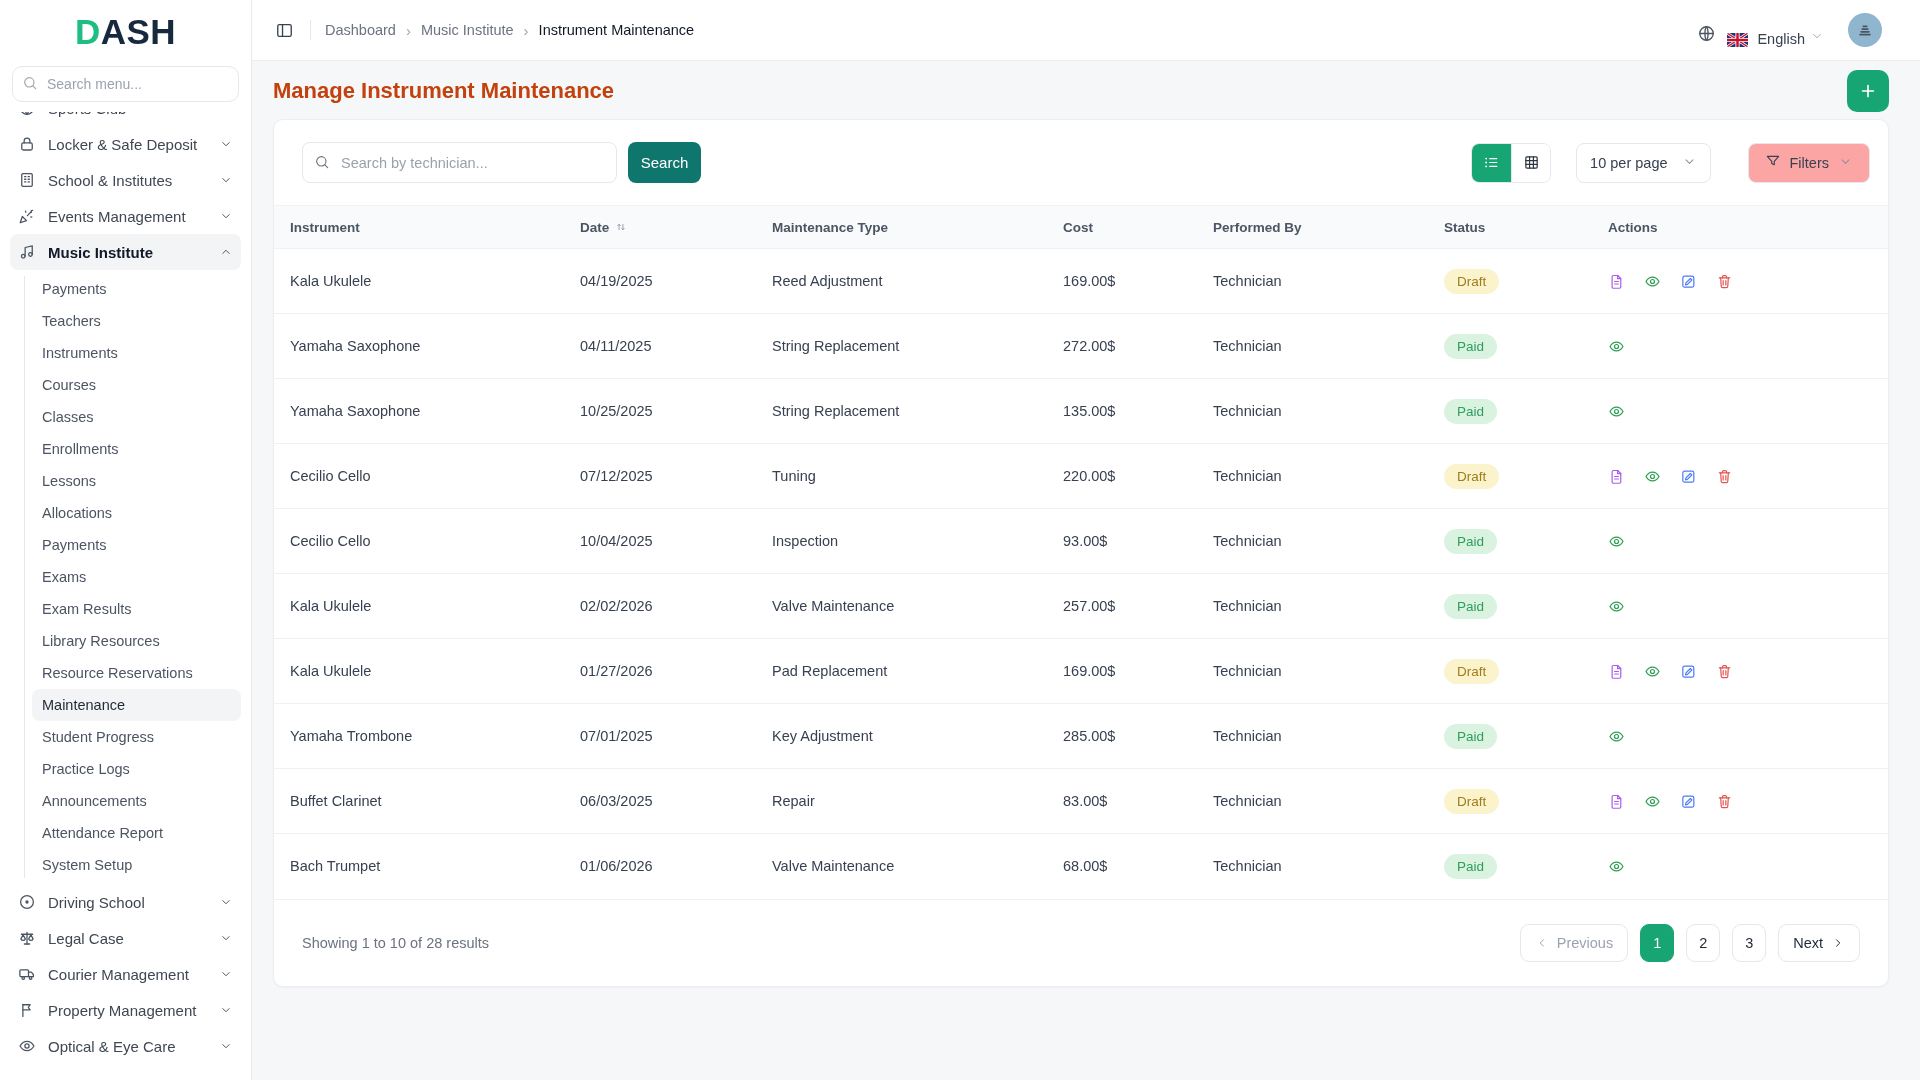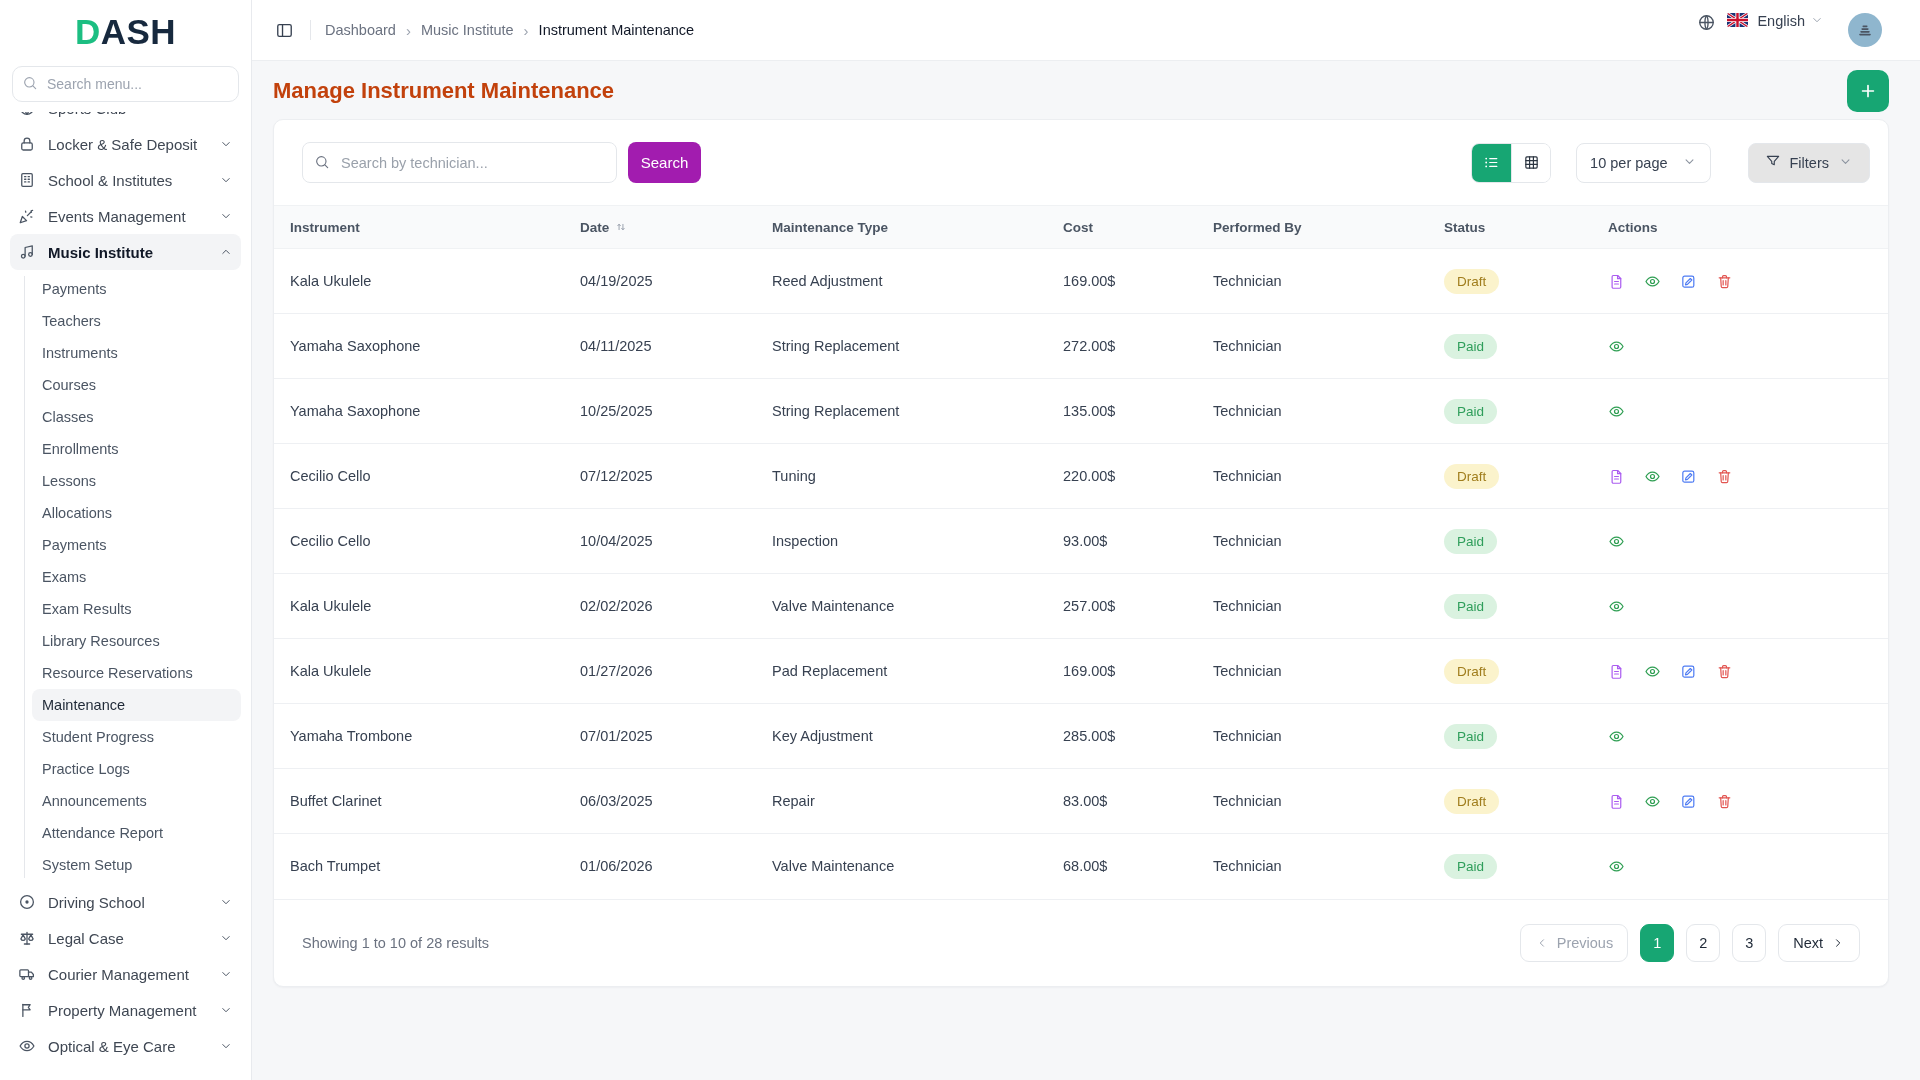--- a/index.html
+++ b/index.html
@@ -36,21 +36,21 @@
   
   .main{flex:1;display:flex;flex-direction:column;min-width:0;}
   .topbar{height:61px;background:#fff;border-bottom:1px solid #ECEEF1;display:flex;
     align-items:center;padding:0 38px 0 21px;}
   .panel-btn{background:none;border:none;padding:2px;color:#374151;cursor:pointer;display:flex;}
   .tb-divider{width:1px;height:20px;background:#E5E7EB;margin:0 14px;}
   .breadcrumb{display:flex;align-items:center;gap:10px;font-size:14.5px;color:#6B7280;}
   .crumb{cursor:pointer;}
   .crumb.current{color:#111827;cursor:default;}
   .crumb-sep{color:#9CA3AF;font-size:15px;}
-  .tb-right{margin-left:auto;display:flex;align-items:flex-start;}
+  .tb-right{margin-left:auto;display:flex;align-items:flex-end;}
   .tb-right .icn{color:#4B5563;}
   .flag{display:inline-flex;margin:0 9px 0 11px;border-radius:2px;overflow:hidden;line-height:0;}
   .lang{font-size:14.5px;color:#374151;margin-right:5px;cursor:pointer;}
   .lang-chev{color:#9CA3AF;margin-right:24px;}
   .avatar{width:34px;height:34px;border-radius:50%;background:#8FB6CE;display:flex;
     align-items:center;justify-content:center;color:#fff;cursor:pointer;}
 
   .content{padding:9px 31px 0 21px;}
   .title-row{display:flex;align-items:center;height:42px;margin-bottom:7px;}
   .page-title{font-size:22px;font-weight:700;color:#c2410c;}
@@ -60,31 +60,31 @@
   .card{background:#fff;border:1px solid #ECEEF1;border-radius:10px;
     box-shadow:0 1px 2px rgba(16,24,40,.04);overflow:hidden;}
   .card-toolbar{display:flex;align-items:center;padding:22px 18px 22px 28px;}
   .tb-search{position:relative;}
   .tb-search input{width:315px;height:41px;border:1px solid #E4E7EB;border-radius:8px;
     padding:0 12px 0 38px;font-size:14.5px;color:#8b5cf6;outline:none;
     font-family:"Liberation Sans",sans-serif;}
   .tb-search input::placeholder{color:#9AA1AB;}
   .tb-search .icn{position:absolute;left:12px;top:12px;color:#6B7280;}
   .search-btn{margin-left:11px;width:73px;height:41px;border:none;border-radius:8px;
-    background:#a21caf;color:#fff;font-size:15px;cursor:pointer;font-family:"Liberation Sans",sans-serif;}
+    background:#0f766e;color:#fff;font-size:15px;cursor:pointer;font-family:"Liberation Sans",sans-serif;}
   .toolbar-spacer{flex:1;}
   .view-toggle{display:flex;border:1px solid #E4E7EB;border-radius:8px;overflow:hidden;height:40px;}
   .vt-btn{width:39px;border:none;background:#fff;display:flex;align-items:center;
     justify-content:center;cursor:pointer;color:#2B3440;padding:0;}
   .vt-btn.active{background:#17A673;color:#fff;}
   .vt-btn + .vt-btn{border-left:1px solid #E4E7EB;}
   .per-page{margin-left:25px;height:40px;border:1px solid #E4E7EB;border-radius:8px;background:#fff;
     display:flex;align-items:center;gap:14px;padding:0 13px;font-size:14.5px;color:#374151;cursor:pointer;}
   .per-page .icn,.filters-btn .chev{color:#8B939F;}
-  .filters-btn{margin-left:37px;height:40px;border:1px solid #E4E7EB;border-radius:8px;background:#e5e5e5;
+  .filters-btn{margin-left:37px;height:40px;border:1px solid #E4E7EB;border-radius:8px;background:#fca5a5;
     display:flex;align-items:center;gap:9px;padding:0 16px;font-size:14.5px;color:#374151;cursor:pointer;
     font-family:"Liberation Sans",sans-serif;}
   .filters-btn .icn{color:#374151;}
 
   table{width:100%;border-collapse:collapse;table-layout:fixed;}
   thead th{background:#F9FAFB;height:43px;text-align:left;padding:0 16px;font-size:13.5px;
     font-weight:700;color:#4B5563;border-top:1px solid #F0F2F4;border-bottom:1px solid #F0F2F4;white-space:nowrap;}
   thead th .sort{color:#9CA3AF;vertical-align:-2px;margin-left:5px;}
   tbody td{height:65px;padding:0 16px;font-size:14.5px;color:#374151;border-top:1px solid #EEF0F3;white-space:nowrap;}
   tbody tr:first-child td{border-top:none;}

